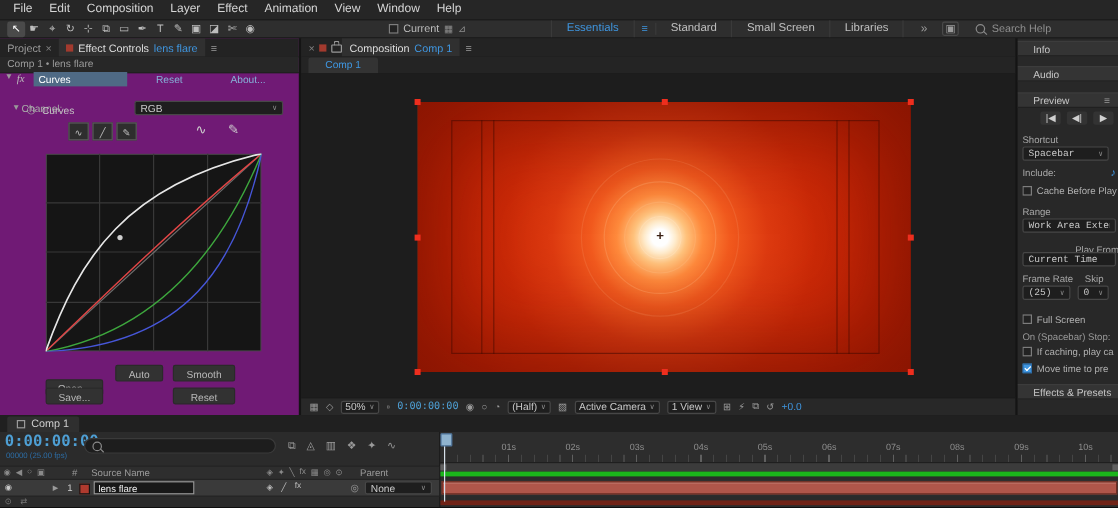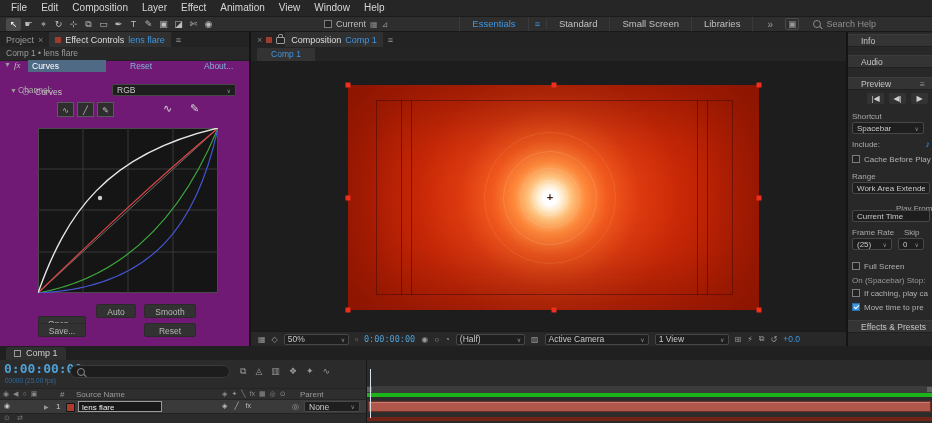--- a/index.html
+++ b/index.html
@@ -40,21 +40,21 @@
   .paneldot{display:inline-block;width:6px;height:6px;background:#a23a2e;}
   .blue{color:var(--accent-blue,#3f96e0);}
   .hamb{color:#9a9a9a;padding:0 5px;}
   .crumb{position:absolute;left:0;top:15px;right:0;height:13px;line-height:13px;padding-left:6px;background:#272727;color:#9a9a9a;font-size:8.5px;border-bottom:1px solid #202020;}
   .fxrow{position:absolute;left:0;top:28px;right:0;height:13px;}
   .tri{position:absolute;left:4px;top:1px;font-size:7px;color:#9a9a9a;}
   .fxbadge{position:absolute;left:14px;top:0;font-style:italic;font-size:9px;color:#bdbdbd;font-family:"Liberation Serif","DejaVu Serif",serif;}
   .fxname{position:absolute;left:28px;top:0;width:78px;height:12px;line-height:12px;padding-left:4px;background:#4f6a85;color:#fff;font-size:8.5px;box-sizing:border-box;}
   .link{color:var(--link-blue,#86b1d8);font-size:8.5px;position:absolute;top:1px;}
   .link.reset{left:130px;}
-  .link.about{left:204px;}
+  .link.about{left:192px;}
   .chrow{position:absolute;left:0;top:41px;right:0;height:13px;margin-top:11px;}
   .lbl-ch{position:absolute;left:18px;top:1px;color:#a8a8a8;font-size:8.5px;}
   .dd{background:#1e1e1e;border:1px solid #474747;border-radius:2px;display:flex;align-items:center;justify-content:space-between;padding:0 4px;box-sizing:border-box;color:#c9c9c9;font-size:8.5px;}
   .chev{color:#8d8d8d;font-size:6px;margin-left:3px;}
   .dd.channel{position:absolute;left:112px;top:0;width:124px;height:12px;}
   .cgrow{position:absolute;left:0;top:54px;right:0;height:13px;}
   .cgrow .tri{left:10px;}
   .stopwatch{position:absolute;left:22px;top:0;color:#a8a8a8;font-size:9px;}
   .cglabel{position:absolute;left:35px;top:1px;color:#c2c2c2;font-size:8.5px;}
   .curve-tools{position:absolute;left:0;top:68px;right:0;height:24px;}
@@ -81,31 +81,31 @@
   .ring.r1{width:34px;height:34px;border-color:rgba(255,225,185,0.5);}
   .ring.r2{width:58px;height:58px;}
   .ring.r3{width:92px;height:92px;}
   .ring.r4{width:130px;height:130px;border-color:rgba(255,190,140,0.15);}
   .guide-rect{position:absolute;left:28px;top:15px;right:26px;bottom:15px;border:1px solid rgba(70,10,2,0.55);}
   .vline{position:absolute;top:15px;bottom:15px;width:1px;background:rgba(70,10,2,0.55);}
   .handle{position:absolute;width:5px;height:5px;background:var(--handle-red,#ee2e1e);transform:translate(-50%,-50%);z-index:6;}
   .anchor{position:absolute;left:202px;top:113px;transform:translate(-50%,-55%);color:#3a2014;font-size:11px;font-weight:bold;z-index:5;}
   .cfoot{position:absolute;left:0;bottom:0;right:0;height:14px;background:#282828;border-top:1px solid #1a1a1a;display:flex;align-items:center;gap:6px;padding:0 7px;font-size:8.5px;color:#aaa;}
   .ficon{color:#9a9a9a;font-size:8px;}
-  .dd.foot{height:11px;padding:0 3px;gap:33px;}
+  .dd.foot{height:11px;padding:0 3px;}
   .ftc{color:var(--timecode-blue,#4e9fd4);font-family:"DejaVu Sans Mono",monospace;font-size:8.5px;}
   .fexp{color:var(--accent-blue,#3f96e0);}
   .lock{position:relative;width:7px;height:5px;border:1px solid #999;border-radius:1px;margin-top:2px;display:inline-block;}
   .lock::before{content:"";position:absolute;left:1px;top:-4px;width:3px;height:3px;border:1px solid #999;border-bottom:none;border-radius:2px 2px 0 0;}
   
   #rightpanel{position:absolute;left:848px;top:0;width:84px;height:314px;background:#282828;overflow:hidden;}
   .rp-hdr{position:absolute;left:0;right:0;height:13px;line-height:13px;background:#343434;color:#c6c6c6;font-size:8.5px;padding-left:13px;border-top:1px solid #3c3c3c;border-bottom:1px solid #202020;box-sizing:border-box;}
   .rp-hdr .hamb{position:absolute;right:2px;top:0;}
   .rp-lbl{position:absolute;left:4px;color:#a8a8a8;font-size:8px;white-space:nowrap;}
-  .rp-dd{position:absolute;height:12px;font-size:8px;}
+  .rp-dd{position:absolute;height:12px;font-size:8px;font-family:Liberation Mono, monospace;}
   .rp-dd span:first-child{white-space:nowrap;overflow:hidden;}
   .cbrow{position:absolute;left:4px;right:0;height:10px;display:flex;align-items:center;gap:4px;color:#b0b0b0;font-size:8px;white-space:nowrap;overflow:hidden;}
   .transport{position:absolute;right:4px;display:flex;gap:5px;}
   .tbtn{min-width:13px;text-align:center;color:#cfcfcf;font-size:8px;background:#333;border-radius:2px;padding:1px 2px;}
   .note{position:absolute;right:2px;color:var(--accent-blue,#3f96e0);font-size:9px;}
   
   #timeline{position:absolute;left:0;top:346px;width:932px;height:77px;background:#262626;}
   .tl-tabs{position:absolute;left:0;top:0;right:0;height:14px;background:#202020;display:flex;align-items:center;}
   .tl-tab{display:flex;align-items:center;gap:5px;margin-left:6px;padding:0 8px;height:13px;background:#2f2f2f;color:#cfcfcf;font-size:9px;border-radius:2px 2px 0 0;}
   .sq{display:inline-block;width:7px;height:7px;border:1px solid #9a9a9a;box-sizing:border-box;}
@@ -459,20 +459,33 @@
             <span>None</span>
             <span class="chev">∨</span>
           </div>
         </div>
         <div class="tl-bottom">
           <span>⊙</span>
           <span>⇄</span>
         </div>
       </div>
       <div class="tl-right">
+        <div class="ruler">
+          <div class="cti-head"></div>
+        <div class="ruler-label" style="left: 57px;">01s</div>
+            <div class="ruler-label" style="left: 110.4px;">02s</div>
+            <div class="ruler-label" style="left: 163.8px;">03s</div>
+            <div class="ruler-label" style="left: 217.2px;">04s</div>
+            <div class="ruler-label" style="left: 270.6px;">05s</div>
+            <div class="ruler-label" style="left: 324px;">06s</div>
+            <div class="ruler-label" style="left: 377.4px;">07s</div>
+            <div class="ruler-label" style="left: 430.8px;">08s</div>
+            <div class="ruler-label" style="left: 484.2px;">09s</div>
+            <div class="ruler-label" style="left: 537.6px;">10s</div>
+          </div>
         <div class="workarea">
           <span class="wa-handle left"></span>
           <span class="wa-handle right"></span>
         </div>
         <div class="cachebar"></div>
         <div class="track">
           <div class="lbar"></div>
         </div>
         <div class="tl-nav"></div>
         <div class="cti-line"></div>

